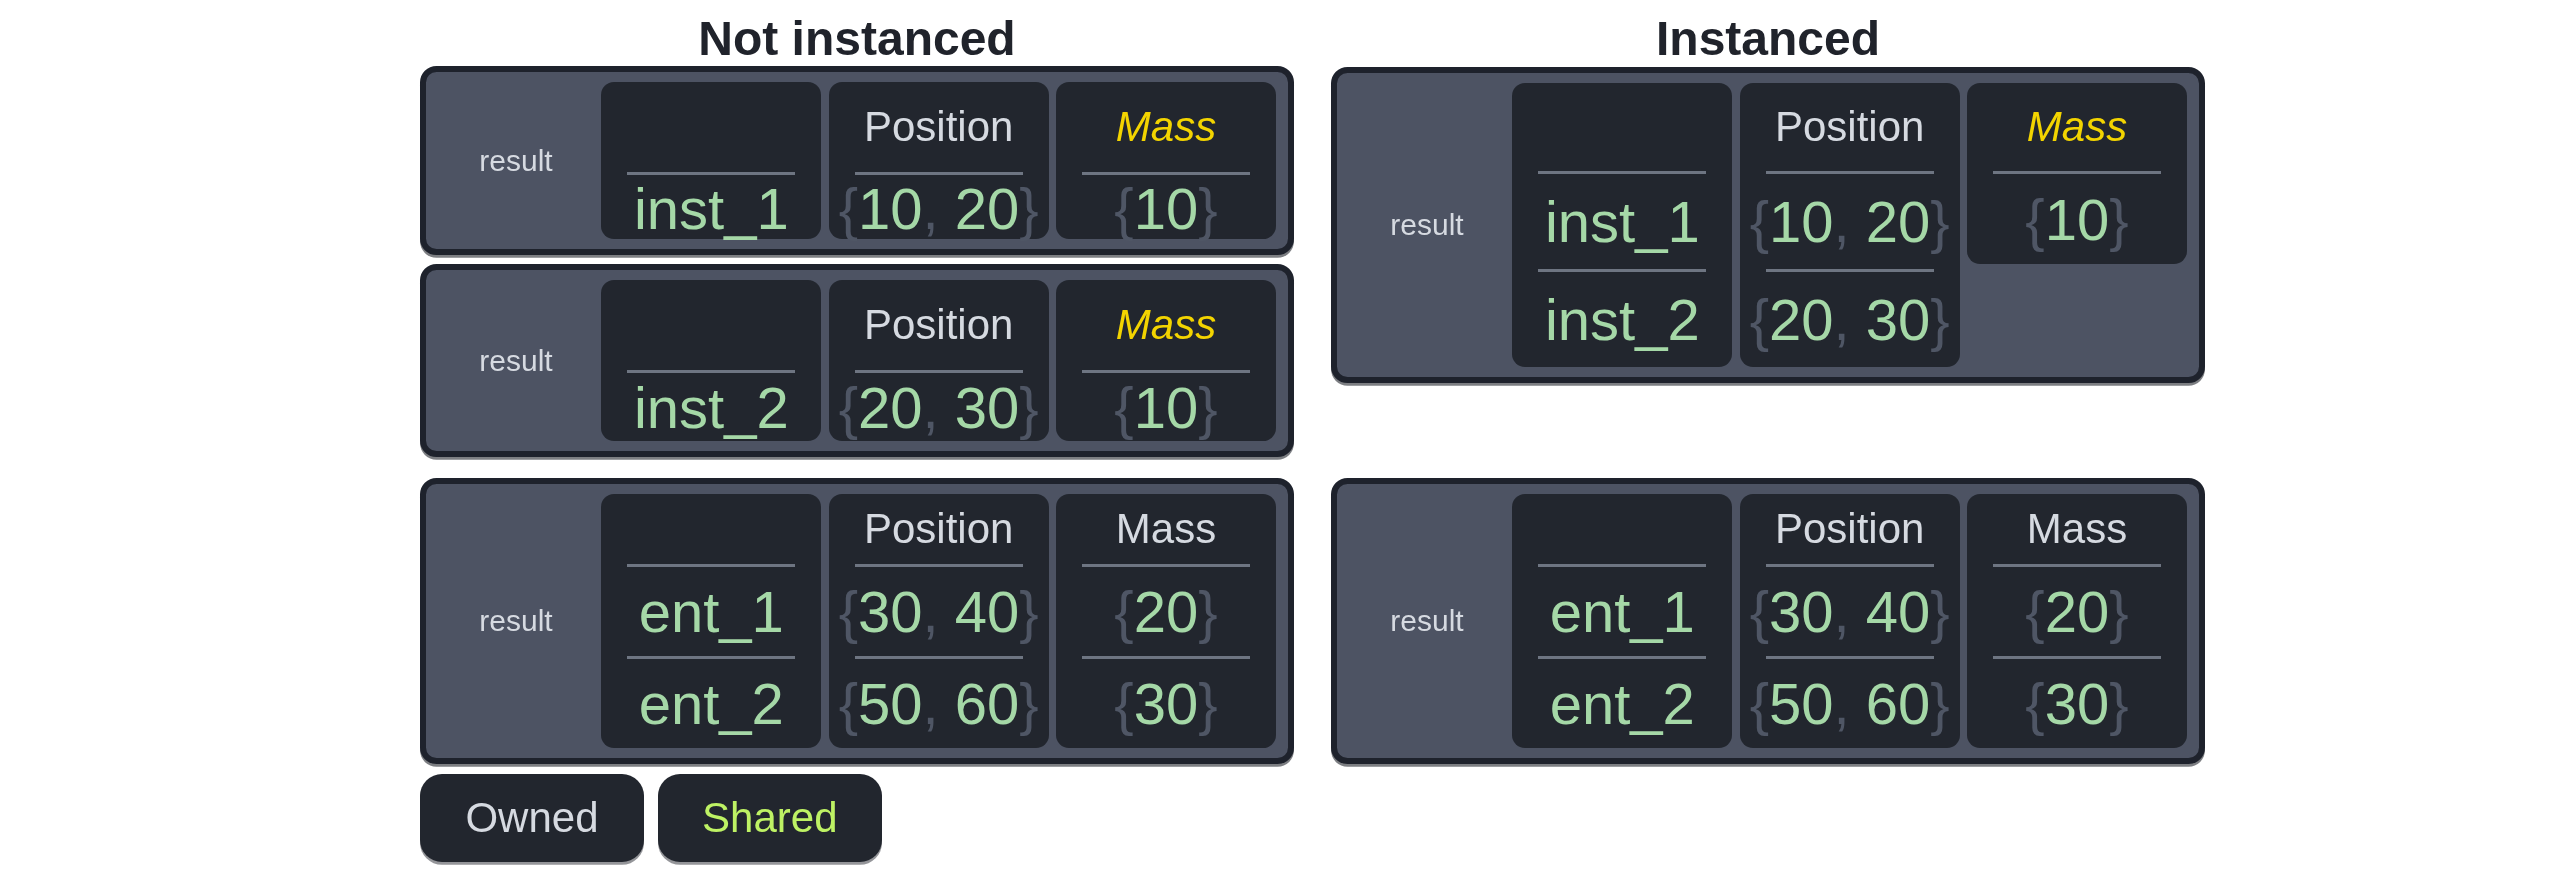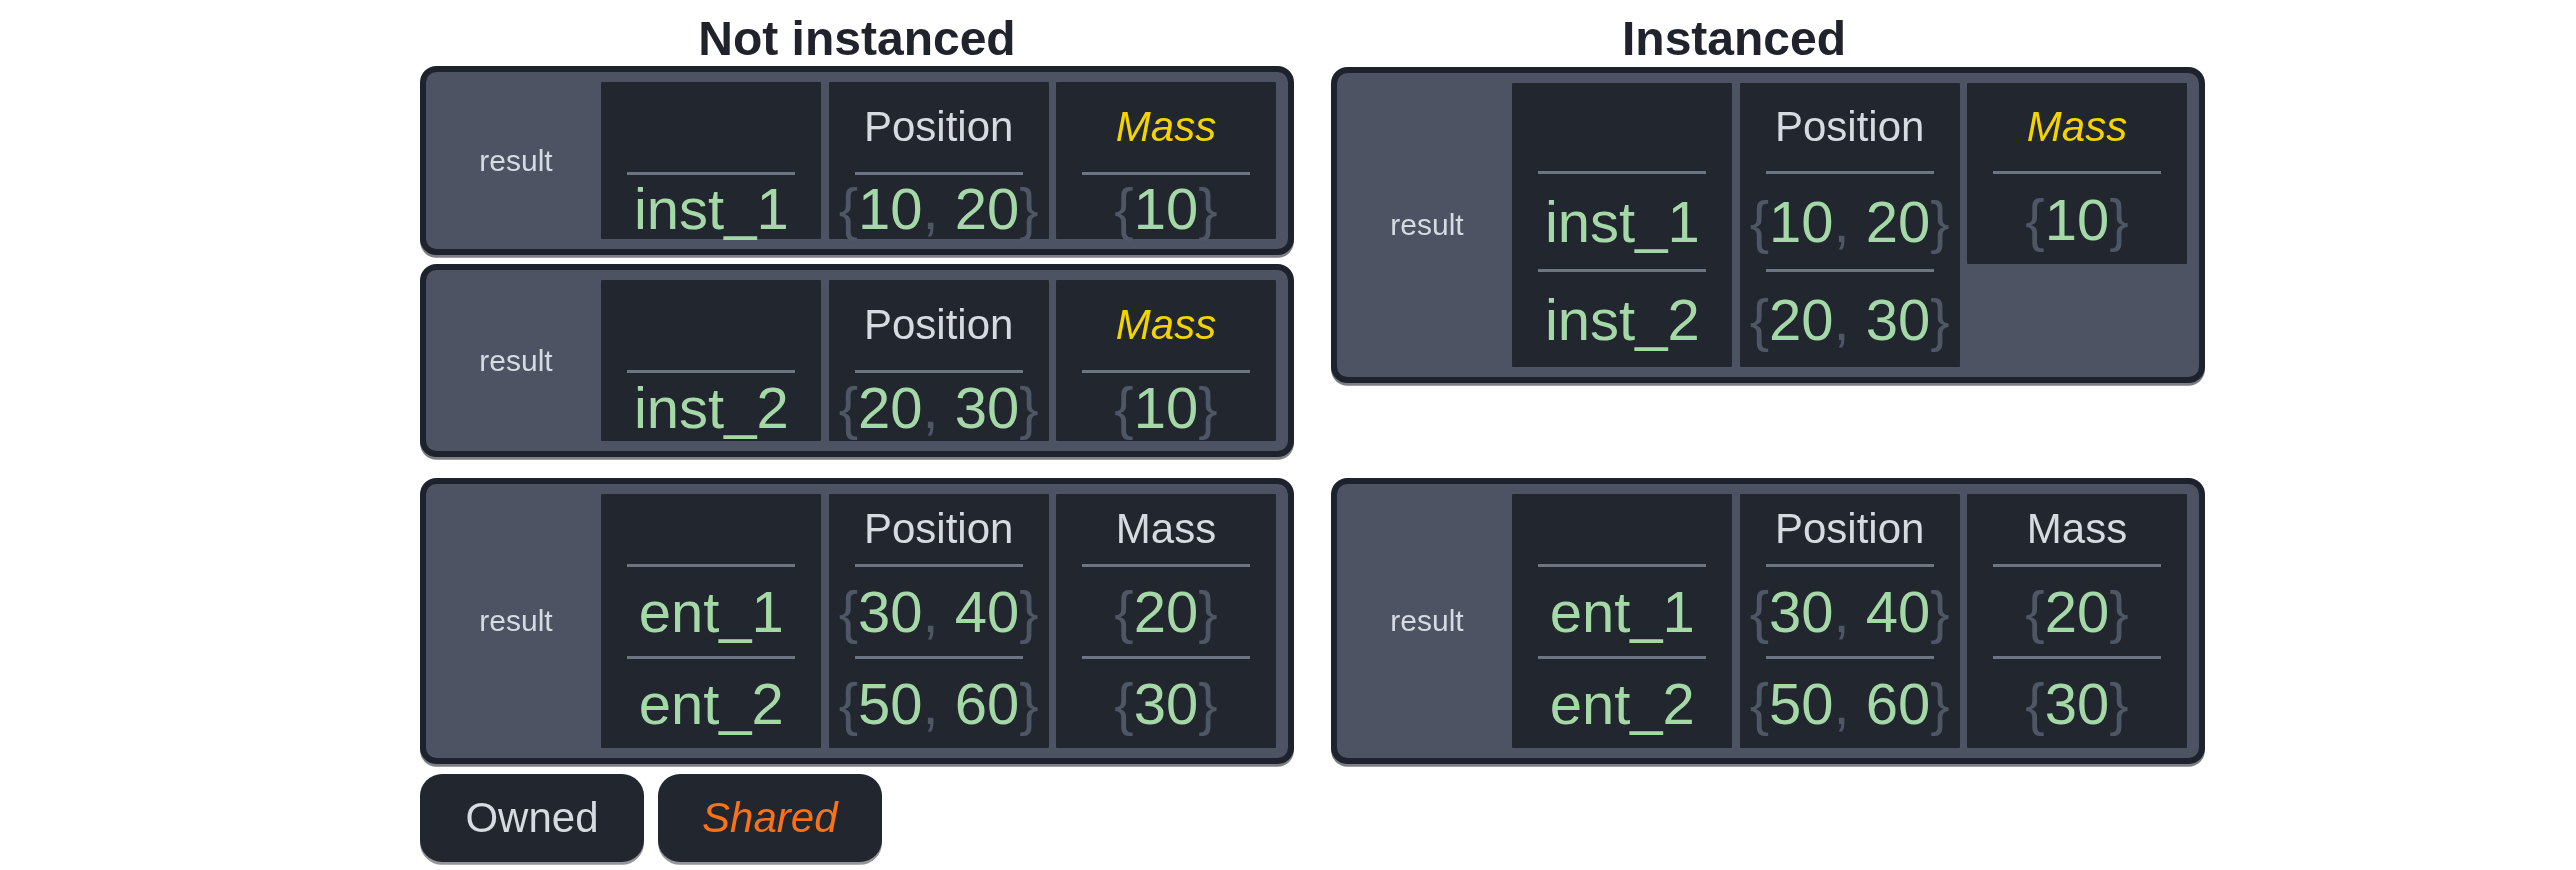--- a/index.html
+++ b/index.html
@@ -5,41 +5,41 @@
   html,body { margin:0; padding:0; background:#ffffff; }
   .canvas {
     position:relative; width:2572px; height:870px; background:#ffffff;
     font-family:"Liberation Sans","DejaVu Sans",sans-serif; overflow:hidden;
   }
   .col-title {
     position:absolute; top:11px; width:874px; text-align:center;
     font-size:48px; font-weight:bold; color:#20232b; letter-spacing:0;
   }
   .col-title.left  { left:420px; }
-  .col-title.right { left:1297px; }
+  .col-title.right { left:1331px; }
 
   .block {
     position:absolute; box-sizing:border-box; width:874px;
     background:#4d5363; border:6.4px solid #1e222c; border-radius:16.5px;
     padding:10px 12px; display:flex; gap:7.3px;
     box-shadow:0 2.8px 0 rgba(17,20,28,0.55);
   }
   .block.l1 { left:420px;  top:66px;  height:189px; }
   .block.l2 { left:420px;  top:264px; height:193px; }
   .block.l3 { left:420px;  top:478px; height:286px; }
   .block.ra { left:1331px; top:67px;  height:316px; }
   .block.rb { left:1331px; top:478px; height:286px; }
 
   .result-cell {
     flex:0 0 156px; display:flex; align-items:center; justify-content:center;
     font-size:30px; color:#d6dae1;
   }
   .cells { flex:1 1 auto; display:flex; gap:7.3px; min-width:0; }
   .cell {
-    flex:1 1 0; min-width:0; background:#22262e; border-radius:1px;
+    flex:1 1 0; min-width:0; background:#22262e; border-radius:13px;
     display:flex; flex-direction:column;
   }
   .cell.short { align-self:flex-start; height:181px; }
 
   .cell-head {
     flex:0 0 auto; display:flex; align-items:center; justify-content:center;
     font-size:42px; color:#d6dae1;
   }
   .rows1 .cell-head { height:90px; }
   .rows2 .cell-head { height:70px; }
@@ -54,21 +54,21 @@
   }
   .punct { color:#4f5665; }
 
   .legend { position:absolute; left:420px; top:774px; display:flex; gap:13.8px; }
   .legend-chip {
     width:224px; height:88px; background:#22262e; border-radius:22px;
     display:flex; align-items:center; justify-content:center; font-size:42px;
     box-shadow:0 2.8px 0 rgba(17,20,28,0.45);
   }
   .legend-chip .owned  { color:#d6dae1; }
-  .legend-chip .shared { color:#f97316; font-style:italic; }
+  .legend-chip .shared { color:#bef264; }
 </style>
 </head>
 <body>
 
 <div class="canvas">
 
   <div class="col-title left">Not instanced</div>
   <div class="col-title right">Instanced</div>
 
   <div class="block l1 rows1">

